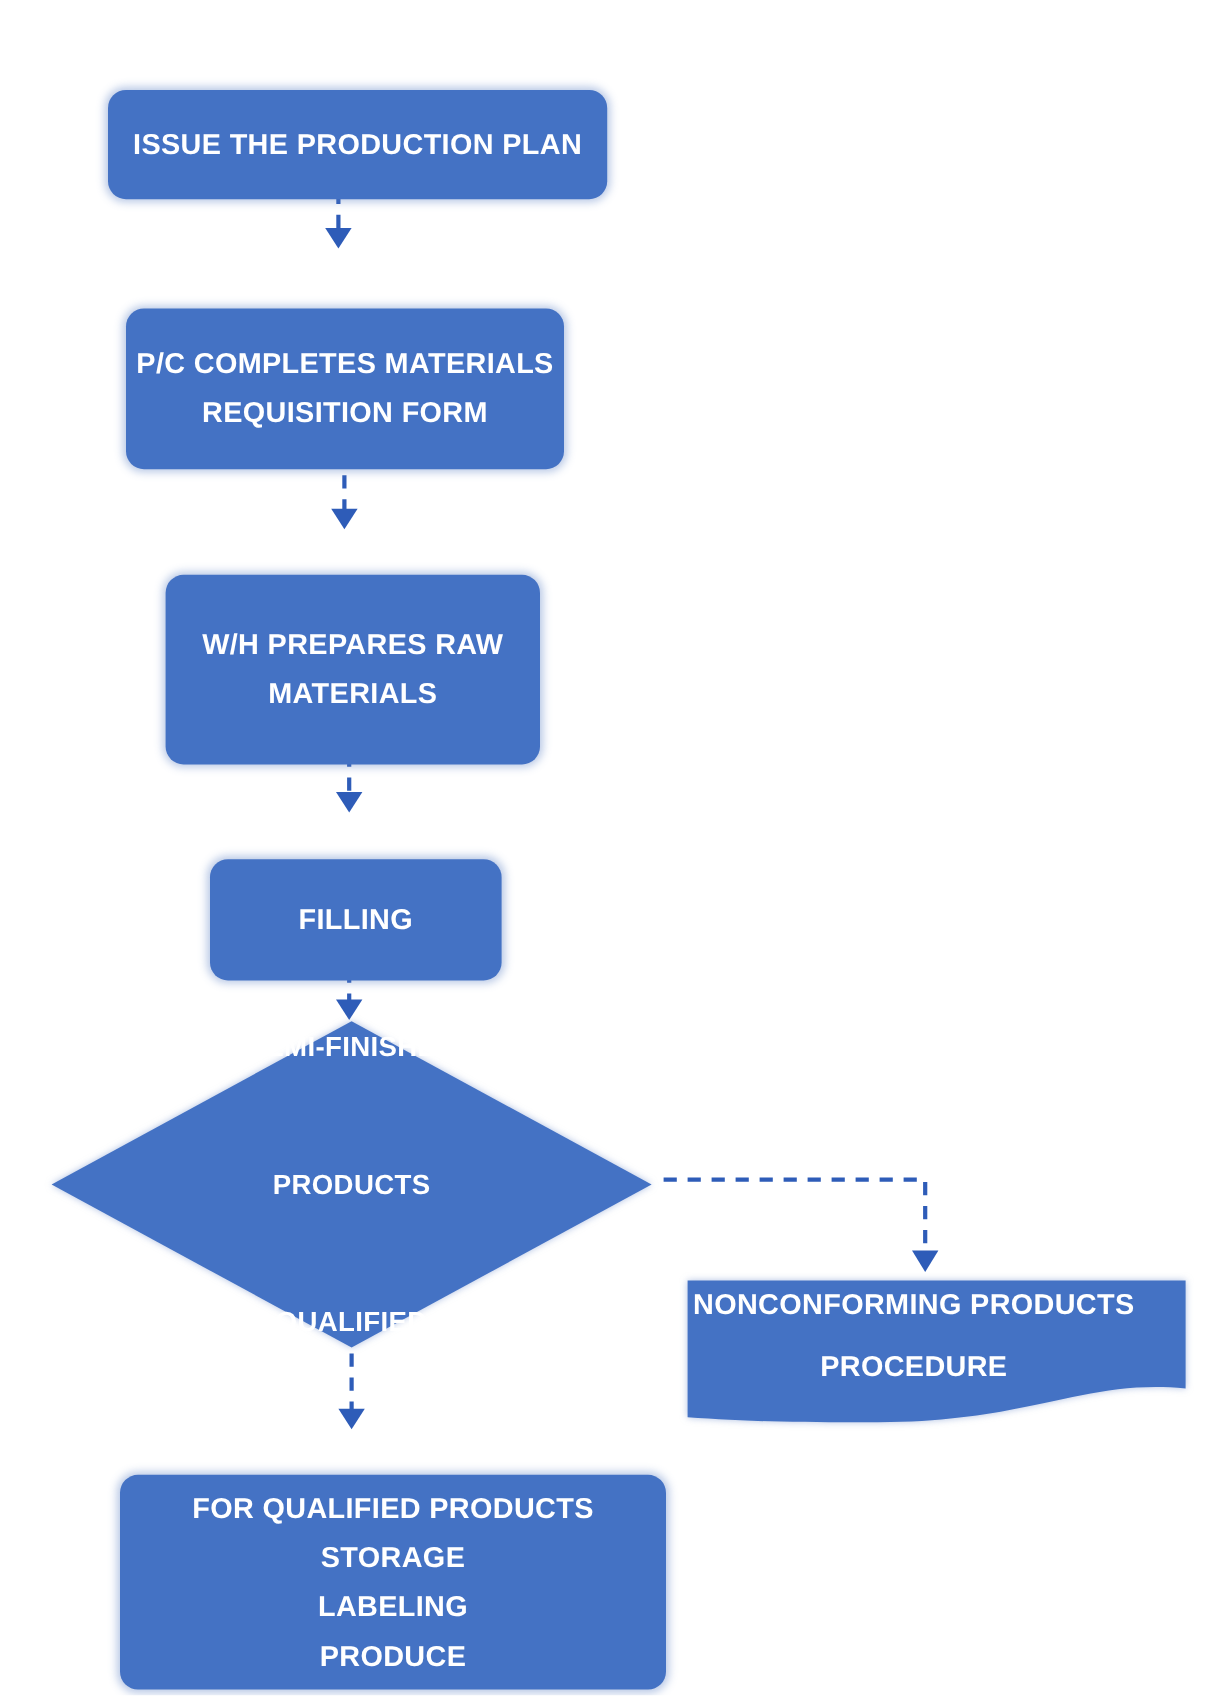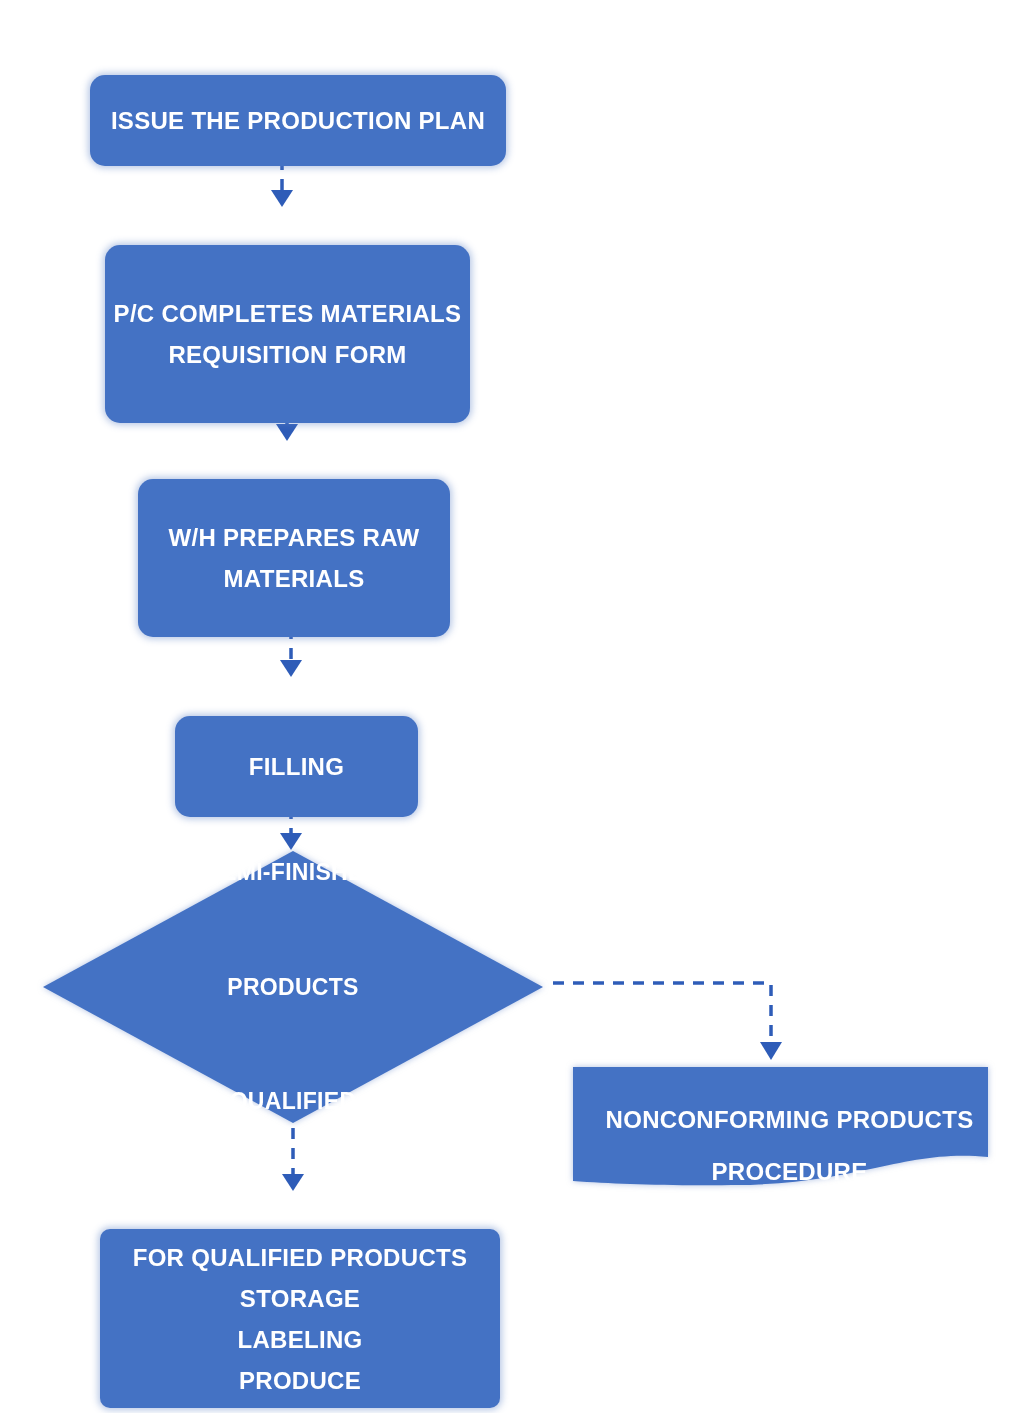--- a/index.html
+++ b/index.html
@@ -92,45 +92,45 @@
     <g>
       <path class="connector-line" d="M293,1128 L293,1176"></path>
       <polygon class="arrowhead" points="282,1174 304,1174 293,1191"></polygon>
     </g>
   </svg>
 
   <div class="node" style="left:90px;top:39px;width:416px;height:91px;">
     <span>ISSUE THE PRODUCTION PLAN</span>
   </div>
 
-  <div class="node" style="left:105px;top:209px;width:365px;height:178px;">
+  <div class="node" style="left:105px;top:221px;width:365px;height:134px;">
     <span>P/C COMPLETES MATERIALS</span>
     <span>REQUISITION FORM</span>
   </div>
 
   <div class="node" style="left:138px;top:443px;width:312px;height:158px;">
     <span>W/H PREPARES RAW</span>
     <span>MATERIALS</span>
   </div>
 
   <div class="node" style="left:175px;top:680px;width:243px;height:101px;">
     <span>FILLING</span>
   </div>
 
   <div class="overlay-label" style="left:43px;top:851px;width:500px;height:272px;">
     <span>SEMI-FINISHED</span>
     <span>PRODUCTS</span>
     <span>QUALIFIED</span>
   </div>
 
-  <div class="overlay-label" style="left:601px;top:1067px;width:377px;height:94px;font-size:24px;line-height:42px;margin-top:32px;">
+  <div class="overlay-label" style="left:573px;top:1067px;width:377px;height:94px;font-size:24px;line-height:42px;">
     <span>NONCONFORMING PRODUCTS</span>
     <span>PROCEDURE</span>
   </div>
 
-  <div class="node" style="left:100px;top:1193px;width:400px;height:179px;border-radius:10px;">
+  <div class="node" style="left:100px;top:1193px;width:455px;height:179px;">
     <span>FOR QUALIFIED PRODUCTS</span>
     <span>STORAGE</span>
     <span>LABELING</span>
     <span>PRODUCE</span>
   </div>
 
 </div>
 
 </body></html>

